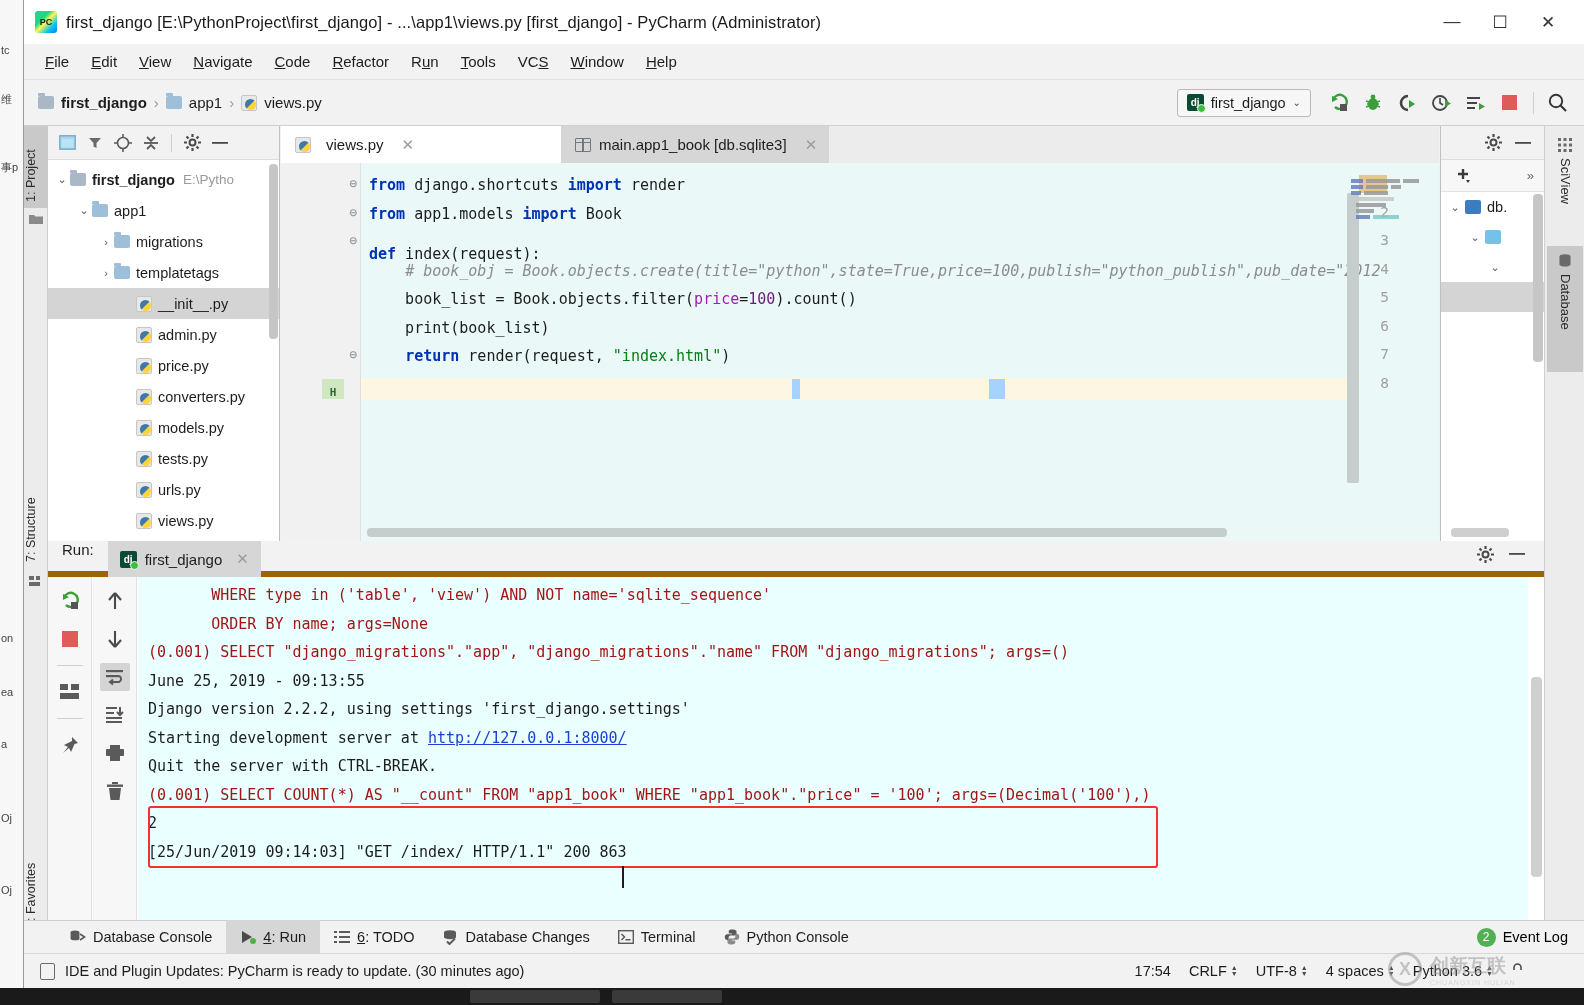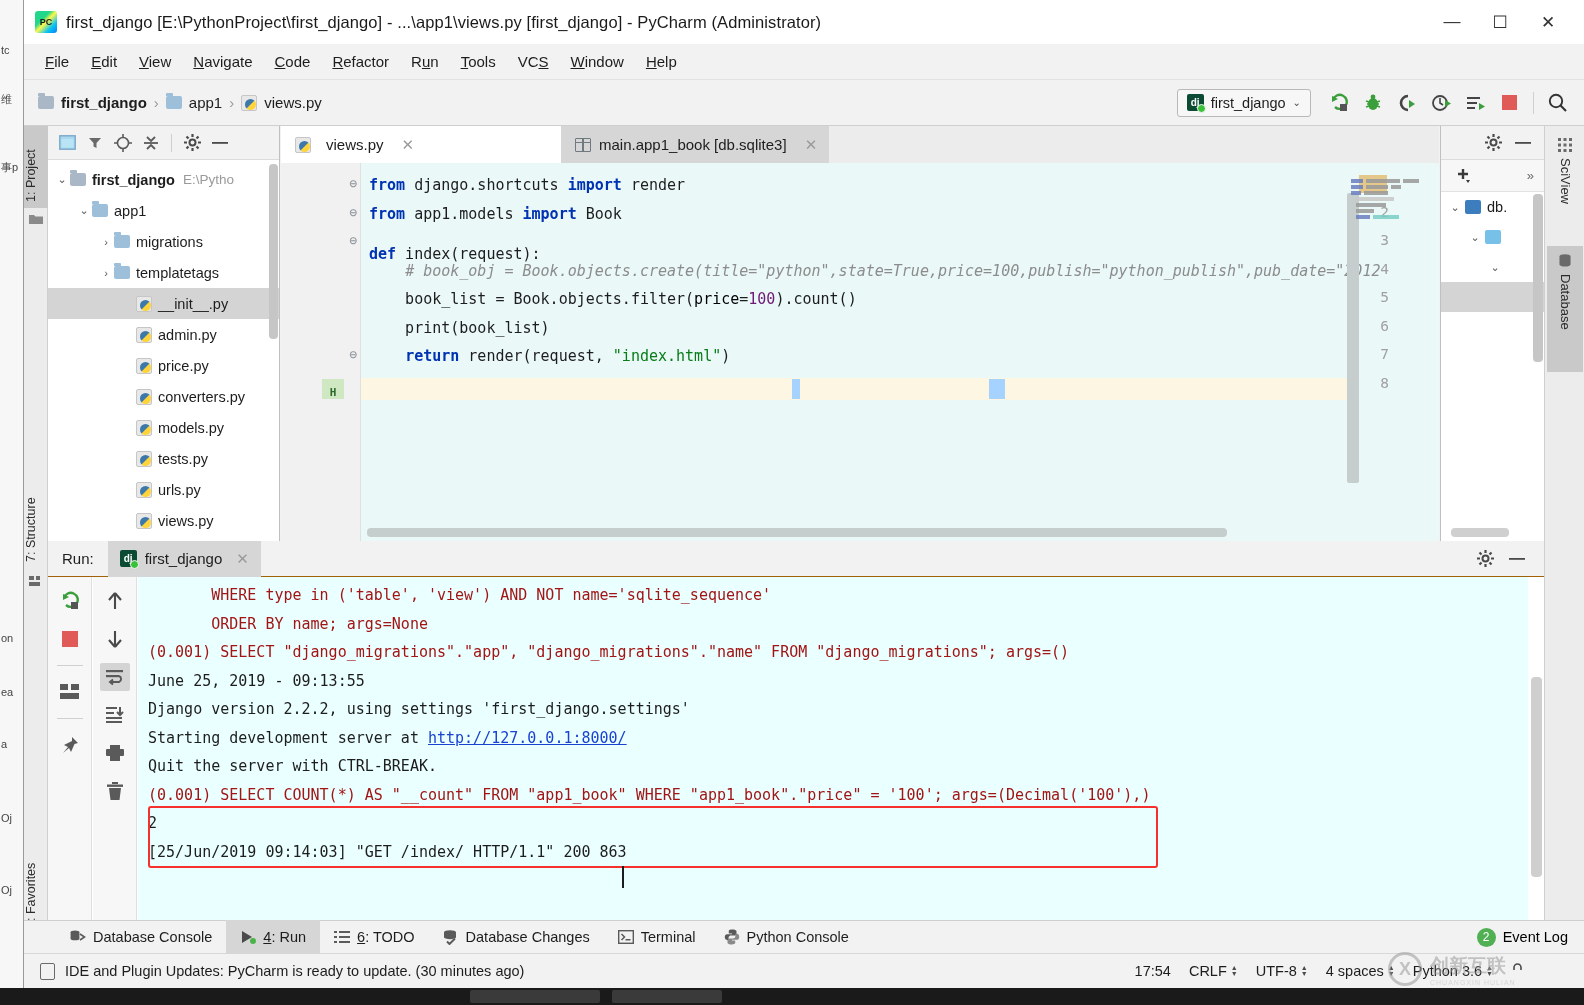--- a/index.html
+++ b/index.html
@@ -188,21 +188,21 @@
     display:flex; align-items:center; justify-content:center;
   }
   .code-line {
     position: absolute; left: 88px; font-size: 15px; color: #1d1d1d; white-space: pre;
     line-height: 20px;
   }
   .kw { color: #0033b3; font-weight: bold; }
   .cm { color: #8c8c8c; font-style: italic; }
   .st { color: #067d17; }
   .num { color: #701a75; }
-  .kwarg { color: #000000; text-align: right; }
+  .kwarg { color: #a21caf; text-align: right; }
   .hl-line {
     position:absolute; left: 80px; right: 90px; height: 22px; background: #fdf6e3;
   }
   .sel-box { background: #a6d2ff; }
   .gut-mark {
     position:absolute; left: 41px; width: 22px; height: 20px;
     background: #cfe8c2; color:#2c6b2c; font-size: 11px; font-weight: bold;
     display:flex; align-items:flex-end; justify-content:center;
   }
   .err-stripe {
@@ -271,22 +271,22 @@
     background: #fbfbfb; overflow: hidden; font-size: 15px; color: #333;
     font-family: "DejaVu Sans Mono", monospace;
   }
 
   
   .run-panel {
     position: absolute; left: 48px; top: 541px; width: 1496px; height: 379px;
     background: #ffffff;
   }
   .run-header {
-    height: 36px; background: #f2f2f2; display:flex; align-items:center;
-    border-bottom: 1px solid #a16207;
+    height: 36px; background: #f2f2f2; display:flex; 
+    border-bottom: 6px solid #a16207;
   }
   .run-label { font-size: 15px; color:#1d1d1d; padding: 0 14px; }
   .run-tab {
     display:flex; align-items:center; gap:8px; background:#d6d6d6; height:36px;
     padding: 0 12px; font-size: 15px; color: #1d1d1d;
   }
   .run-tab .x { color:#9a9a9a; margin-left: 6px; }
   .run-head-right { margin-left:auto; display:flex; gap:6px; padding-right: 14px; }
 
   .run-body { position: relative; height: 343px; }

